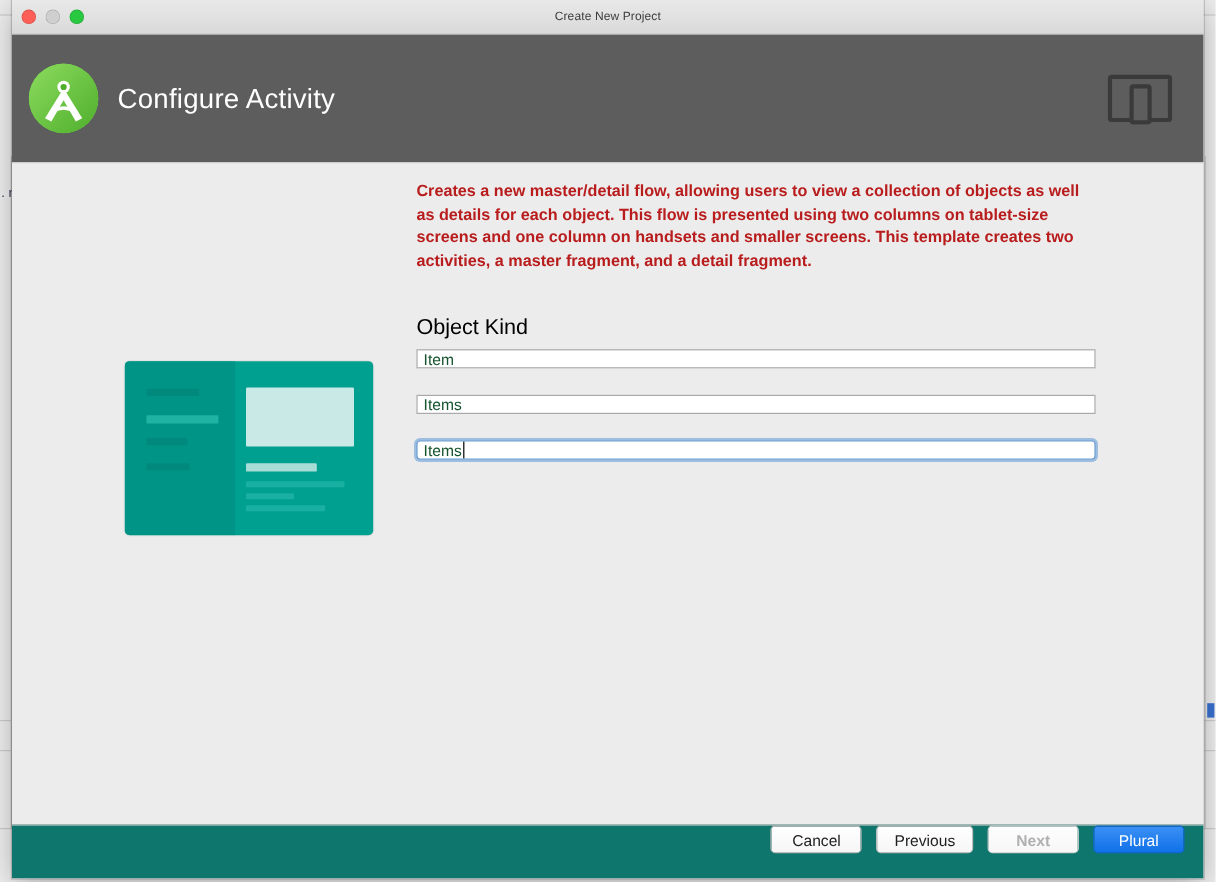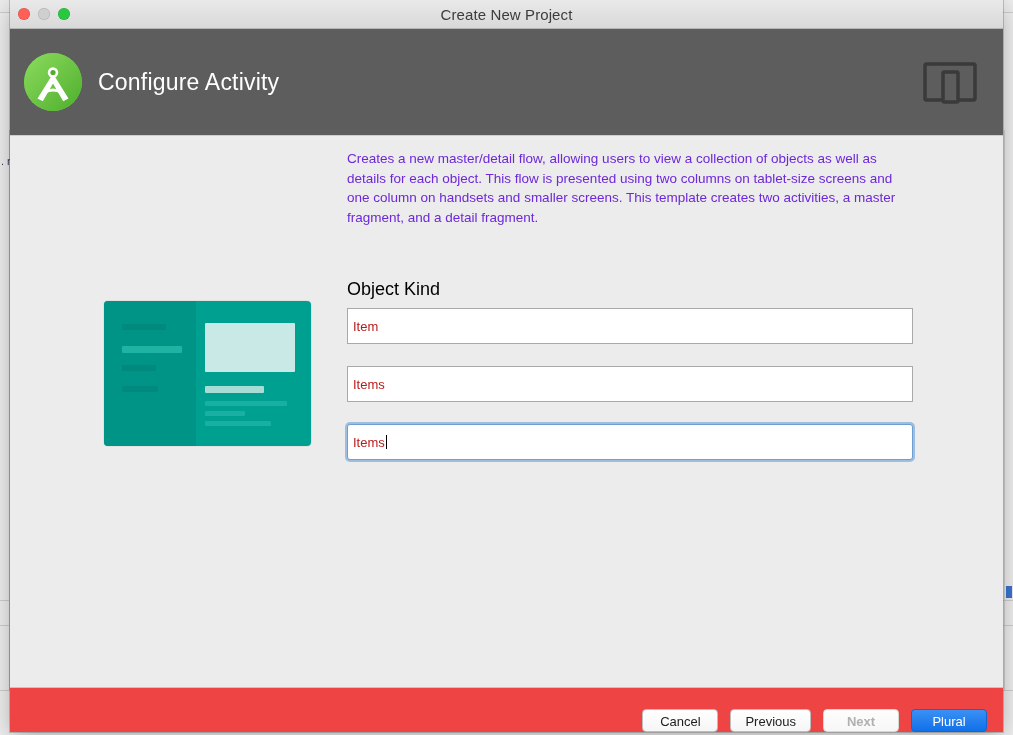--- a/index.html
+++ b/index.html
@@ -103,21 +103,21 @@
     position: relative;
     height: 28px;
     flex: 0 0 28px;
     background: linear-gradient(#e9e9e9, #d9d9d9);
     border-bottom: 1px solid #b4b4b4;
     display: flex;
     align-items: center;
     justify-content: center;
   }
   .titlebar-text {
-    font-size: 15px;
+    font-size: 10px;
     color: #3c3c3c;
     letter-spacing: 0.1px;
   }
   .traffic {
     position: absolute;
     left: 8px;
     top: 50%;
     transform: translateY(-50%);
     display: flex;
     gap: 8px;
@@ -193,67 +193,67 @@
   .tb { position: absolute; border-radius: 1px; }
 
   .form {
     position: absolute;
     left: 337px;
     top: 13px;
     width: 566px;
   }
   .desc {
     font-size: 13.5px;
-    font-weight: normal;
+    font-weight: bold;
     line-height: 19.5px;
-    color: #6d28d9;
-    margin: 0 0 52px 0;
+    color: #b91c1c;
+    margin: 0 0 35px 0;
     width: 566px;
   }
   .field { margin-bottom: 22px; }
   .field-label {
     font-size: 18px;
     font-weight: normal;
     color: #000000;
     margin-bottom: 8px;
   }
   .textbox {
     position: relative;
-    height: 36px;
+    height: 16px;
     background: #ffffff;
     border: 1px solid #a9a9a9;
     box-sizing: border-box;
     display: flex;
     align-items: center;
     padding: 0 5px;
     font-size: 13px;
-    color: #b91c1c;
+    color: #14532d;
   }
   .textbox.focused {
     border: 1px solid #6f9fd0;
     border-radius: 3px;
     box-shadow: 0 0 0 2px rgba(131,175,222,0.75);
   }
   .caret {
     display: inline-block;
     width: 1px;
     height: 14px;
     background: #000;
     margin-left: 1px;
     vertical-align: middle;
   }
 
   
   .footer {
     position: relative;
     flex: 0 0 44px;
-    background: #ef4444;
+    background: #0f766e;
     border-top: 1px solid #c6c6c6;
     display: flex;
-    align-items: flex-end;
+    align-items: flex-start;
     justify-content: flex-end;
     padding-right: 16px;
     gap: 12px;
   }
   .btn {
     min-width: 76px;
     height: 23px;
     padding: 0 14px;
     border-radius: 4px;
     font-size: 13px;

